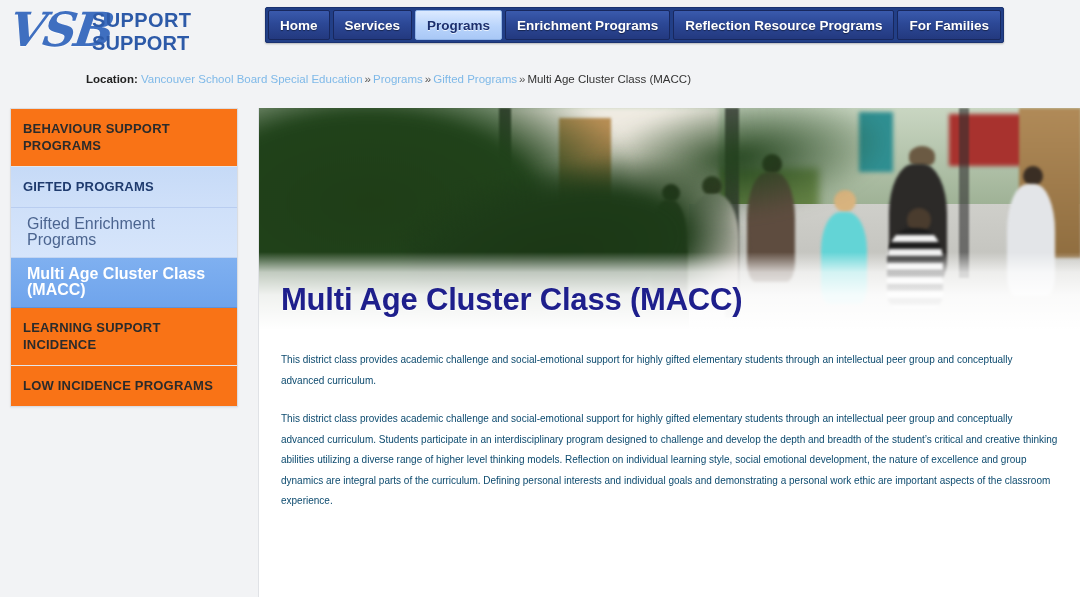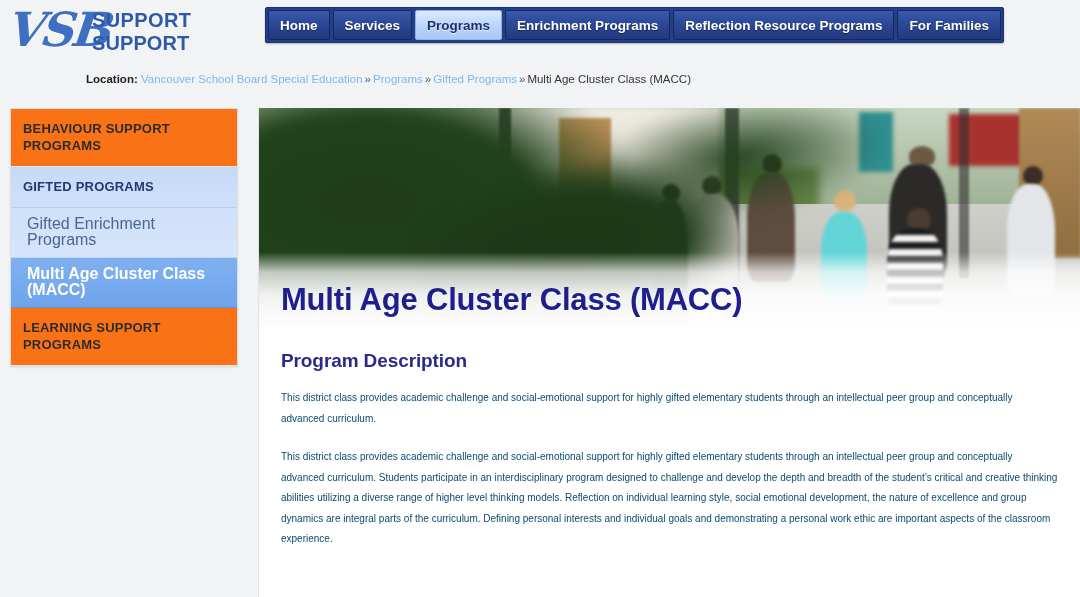--- a/index.html
+++ b/index.html
@@ -225,21 +225,22 @@
   <div id="breadcrumb">
     <span class="bc-label">Location:</span>
     <span id="bc-items"><span class="bc-link">Vancouver School Board Special Education</span><span class="bc-sep">»</span><span class="bc-link">Programs</span><span class="bc-sep">»</span><span class="bc-link">Gifted Programs</span><span class="bc-sep">»</span><span class="bc-current">Multi Age Cluster Class (MACC)</span></span>
   </div>
 
   <div id="sidebar">
       <div class="side-top">BEHAVIOUR SUPPORT PROGRAMS</div>
       <div class="side-top expanded">GIFTED PROGRAMS</div>
       <div class="side-sub">Gifted Enrichment Programs</div>
       <div class="side-sub selected">Multi Age Cluster Class (MACC)</div>
-      <div class="side-top">LEARNING SUPPORT PROGRAMS</div>
+      <div class="side-top">LEARNING SUPPORT INCIDENCE</div>
+      <div class="side-top last">LOW INCIDENCE PROGRAMS</div>
     </div>
 
   <div id="content">
 
     <div id="hero">
       <div id="hero-photo">
         <div class="hp" id="hp-sky"></div>
         <div class="hp" id="hp-grass"></div>
         <div class="hp" id="hp-wall"></div>
         <div class="hp" id="hp-wood1"></div>
@@ -276,21 +277,20 @@
         <div class="hp" id="hp-leaf3"></div>
         <div class="hp" id="hp-leaf"></div>
         <div class="hp" id="hp-leaf2"></div>
       </div>
 
       <div id="hero-fade"></div>
       <div id="hero-title">Multi Age Cluster Class (MACC)</div>
     </div>
 
     <div id="body-area">
-      <h2 id="section-title">Program Description</h2>
       <div id="paragraphs">
           <p class="para">This district class provides academic challenge and social-emotional support for highly gifted elementary students through an intellectual peer group and conceptually advanced curriculum.</p>
           <p class="para">This district class provides academic challenge and social-emotional support for highly gifted elementary students through an intellectual peer group and conceptually advanced curriculum. Students participate in an interdisciplinary program designed to challenge and develop the depth and breadth of the student’s critical and creative thinking abilities utilizing a diverse range of higher level thinking models. Reflection on individual learning style, social emotional development, the nature of excellence and group dynamics are integral parts of the curriculum. Defining personal interests and individual goals and demonstrating a personal work ethic are important aspects of the classroom experience.</p>
         </div>
     </div>
 
   </div>
 </div>
 
 </body></html>

